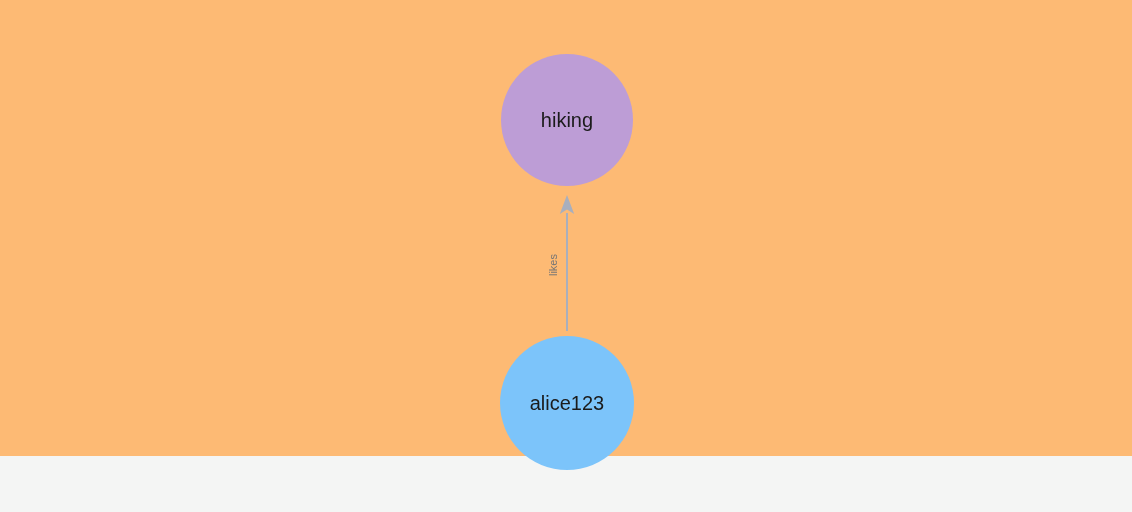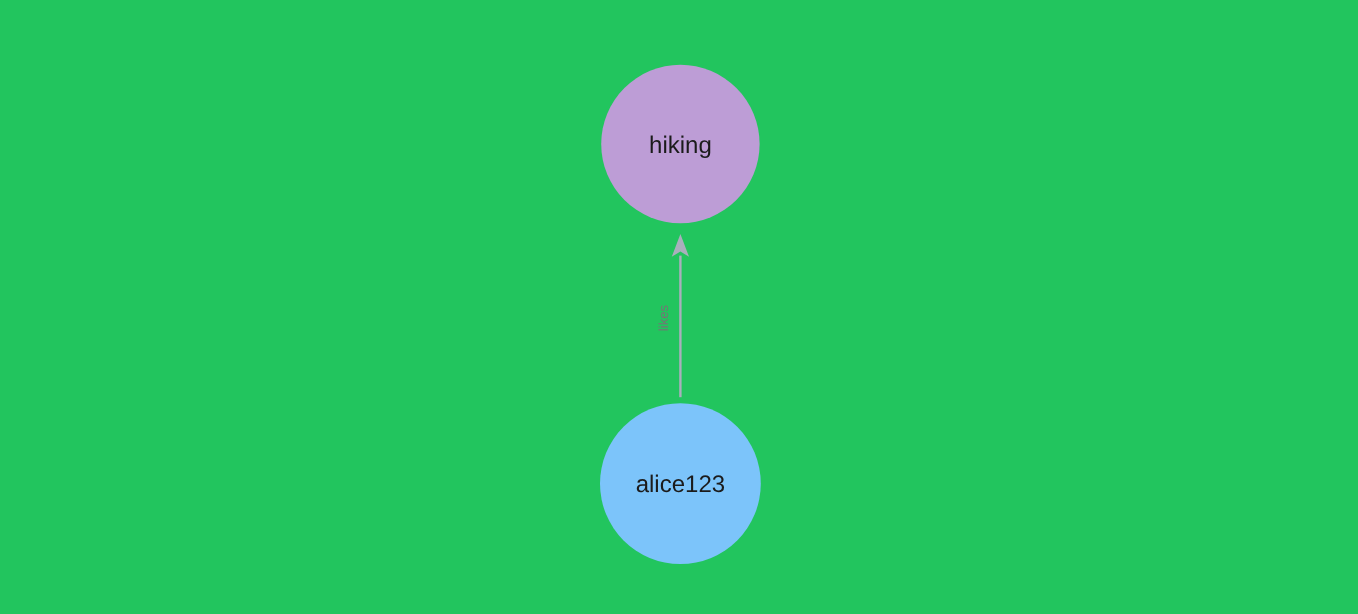--- a/index.html
+++ b/index.html
@@ -9,22 +9,22 @@
   body {
     width: 1132px;
     height: 512px;
     background: #f4f5f4;
     font-family: "Liberation Sans", sans-serif;
     overflow: hidden;
   }
   #graph-canvas {
     position: relative;
     width: 1132px;
-    height: 512px;
-    background: #22c55e;
+    height: 456px;
+    background: #fdba74;
   }
   #graph-svg {
     position: absolute;
     top: 0;
     left: 0;
     width: 1132px;
     height: 512px;
     display: block;
   }
   .node-circle {

